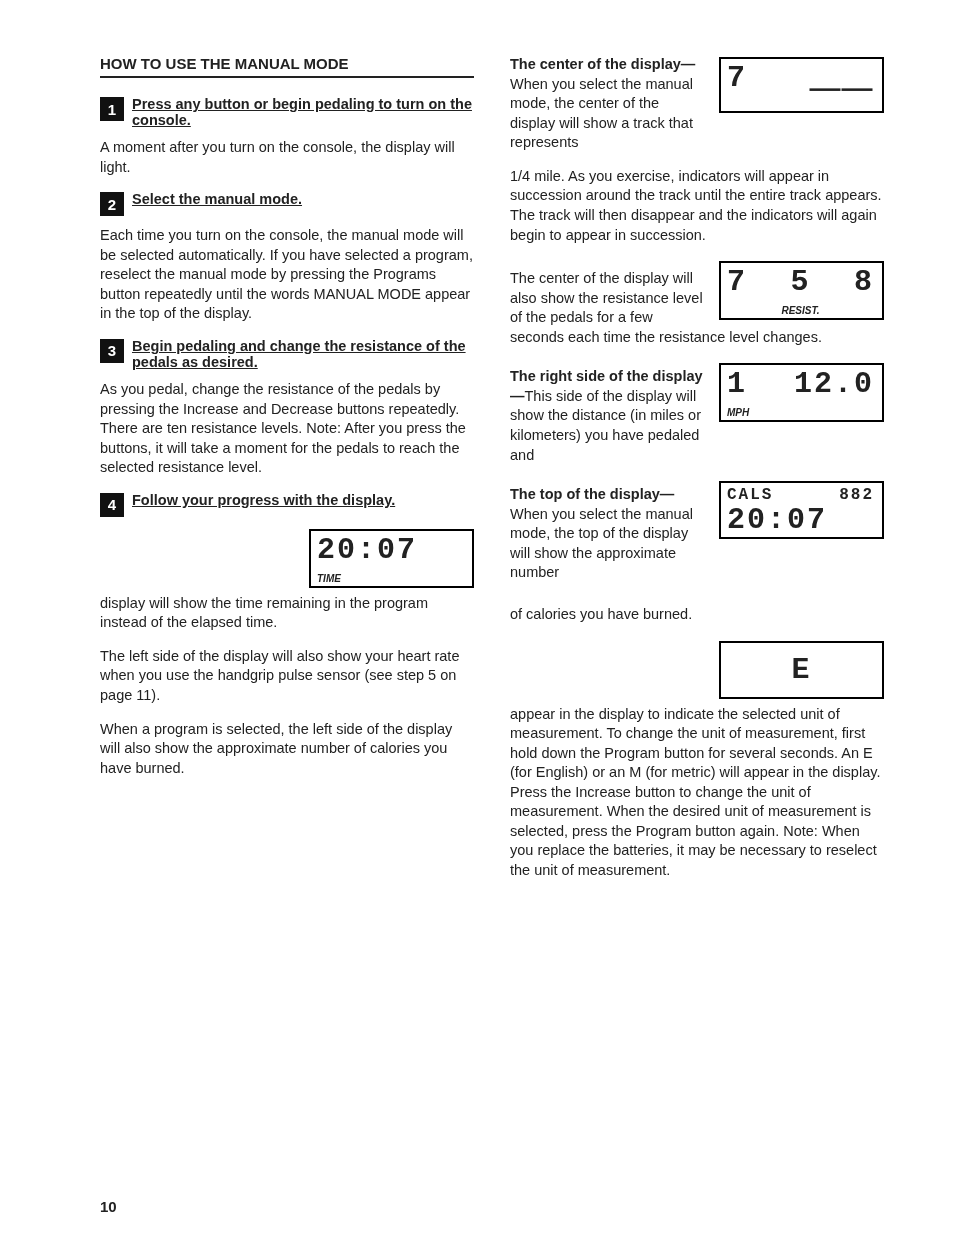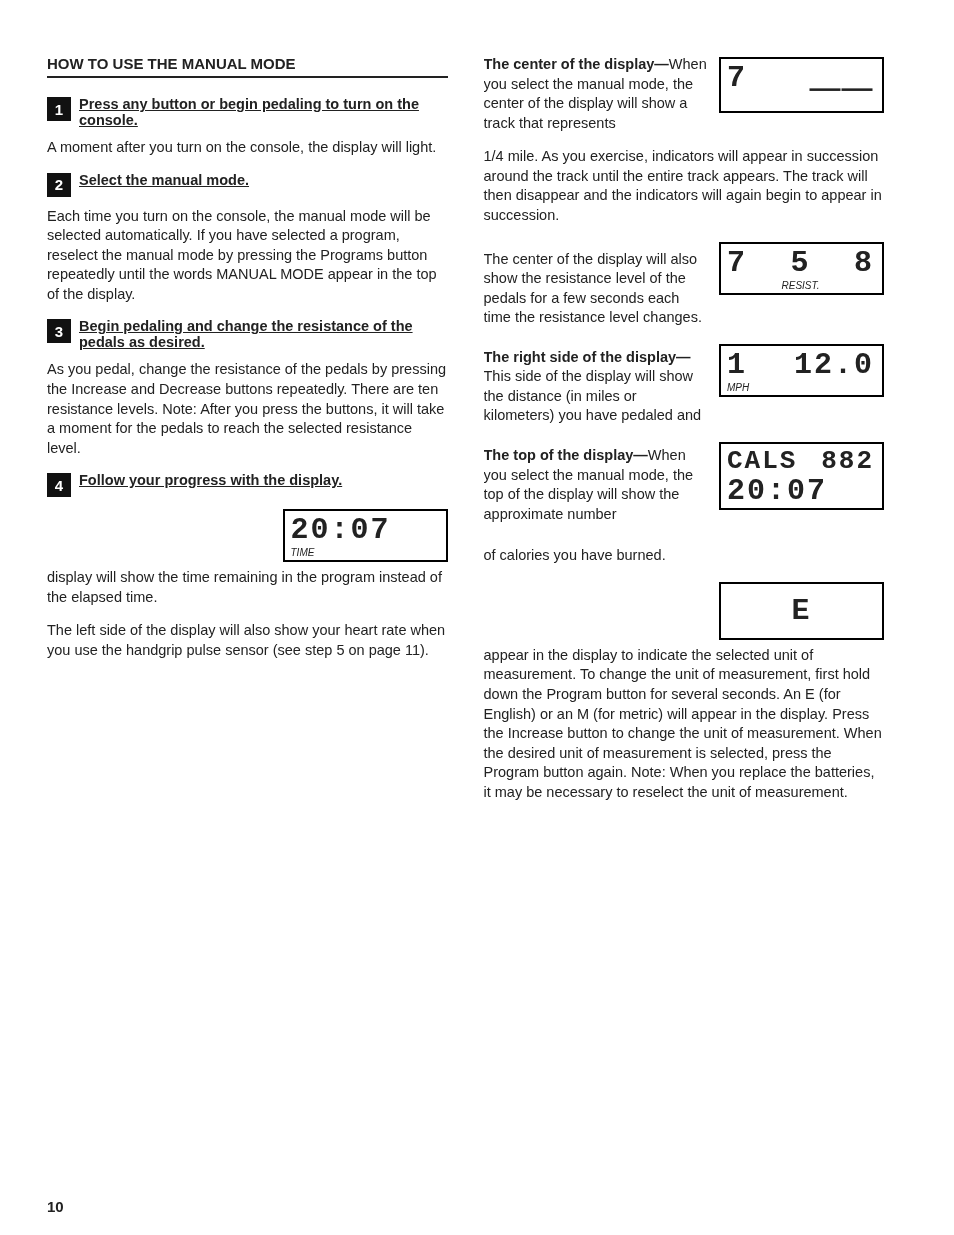--- a/index.html
+++ b/index.html
@@ -7,21 +7,21 @@
     font-family: Arial, Helvetica, sans-serif;
     font-size: 14.5px;
     color: #222;
     background: #fff;
   }
   .page {
     width: 954px;
     height: 1235px;
     position: relative;
     box-sizing: border-box;
-    padding: 55px 70px 0 47px;
+    padding: 55px 70px 0 100px;
     display: flex;
     flex-direction: column;
   }
   .cols {
     display: flex;
     gap: 36px;
     flex: 1;
   }
   .col {
     width: 50%;
@@ -73,31 +73,31 @@
     justify-content: space-between;
     align-items: flex-end;
   }
   .seg {
     font-size: 30px;
     font-weight: bold;
     letter-spacing: 2px;
     line-height: 1;
   }
   .seg-sm {
-    font-size: 26px;
+    font-size: 16px;
     font-weight: bold;
     letter-spacing: 2px;
     line-height: 1;
   }
   .fig-label {
     font-family: Arial, Helvetica, sans-serif;
     font-size: 10px;
-    font-weight: normal;
+    font-weight: bold;
     font-style: italic;
-    margin-top: 2px;
+    margin-top: 8px;
   }
   .fig-label.right { }
   .fig-label.center { text-align: center; }
   .wrap-block {
     overflow: hidden;
   }
   .wrap-block .fig {
     float: right;
     width: 165px;
     margin: 2px 0 6px 12px;
@@ -143,20 +143,21 @@
 
       <div class="wrap-block">
         <div class="fig">
           <div class="seg">20:07</div>
           <div class="fig-label">TIME</div>
         </div>
       </div>
       <p style="margin-top:0">display will show the time remaining in the program instead of the elapsed time.</p>
 
       <p>The left side of the display will also show your heart rate when you use the handgrip pulse sensor (see step 5 on page 11).</p>
+      <p>When a program is selected, the left side of the display will also show the approximate number of calories you have burned.</p>
     </div>
 
     <div class="col">
       <div class="wrap-block">
         <div class="fig" style="height:56px">
           <div class="fig-row">
             <span class="seg">7</span>
             <span class="seg">⸏⸏</span>
           </div>
         </div>

